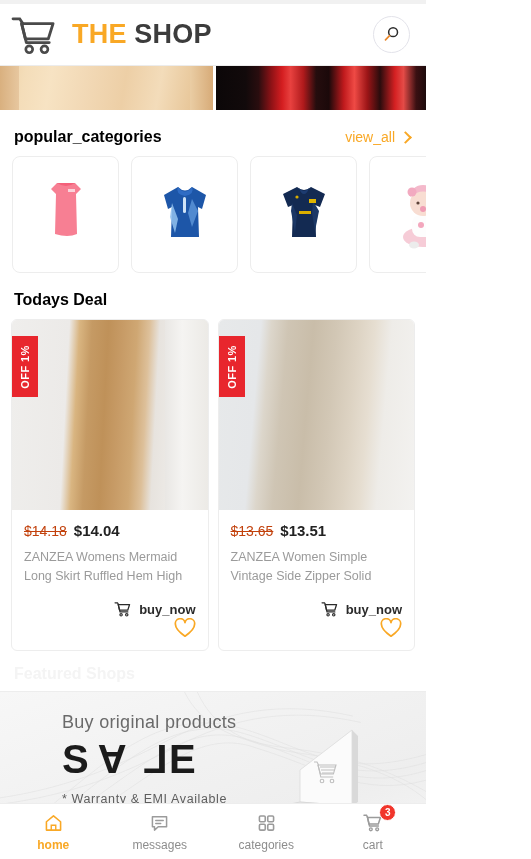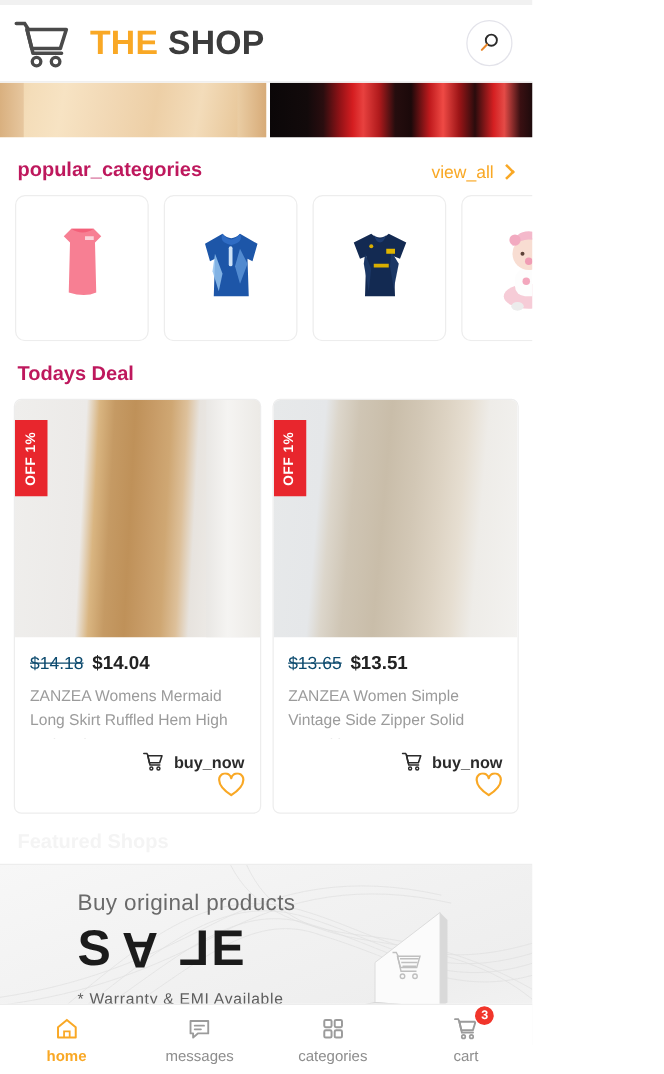--- a/index.html
+++ b/index.html
@@ -83,21 +83,21 @@
 
   
   .section-head {
     display: flex;
     align-items: center;
     padding: 18px 16px 10px 14px;
   }
   .section-title {
     font-size: 16px;
     font-weight: bold;
-    color: #be185d;
+    color: #000000;
   }
   .view-all {
     margin-left: auto;
     display: flex; align-items: center; gap: 6px;
     color: #f9a825;
     font-size: 14px;
     cursor: pointer;
   }
   .chev { width: 9px; height: 9px; border-right: 2px solid #f9a825; border-top: 2px solid #f9a825; transform: rotate(45deg); }
 
@@ -172,21 +172,21 @@
     color: #fff;
     font-size: 11px;
     font-weight: bold;
     letter-spacing: 0.4px;
   }
   .price-row {
     padding: 12px 12px 0 12px;
     display: flex; align-items: baseline; gap: 7px;
   }
   .old-price {
-    color: #0c4a6e;
+    color: #c2410c;
     font-size: 14px;
     text-decoration: line-through;
   }
   .new-price {
     color: #222;
     font-size: 15px;
     font-weight: bold;
   }
   .prod-title {
     padding: 9px 12px 0 12px;

